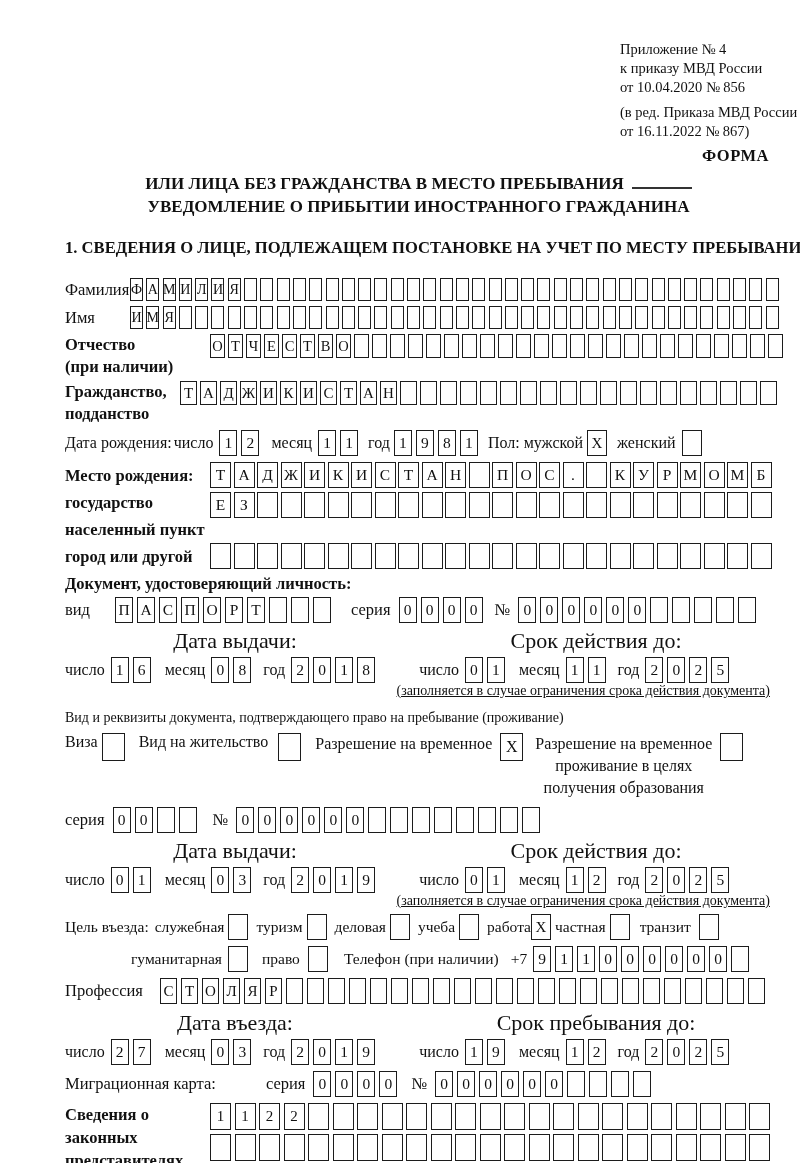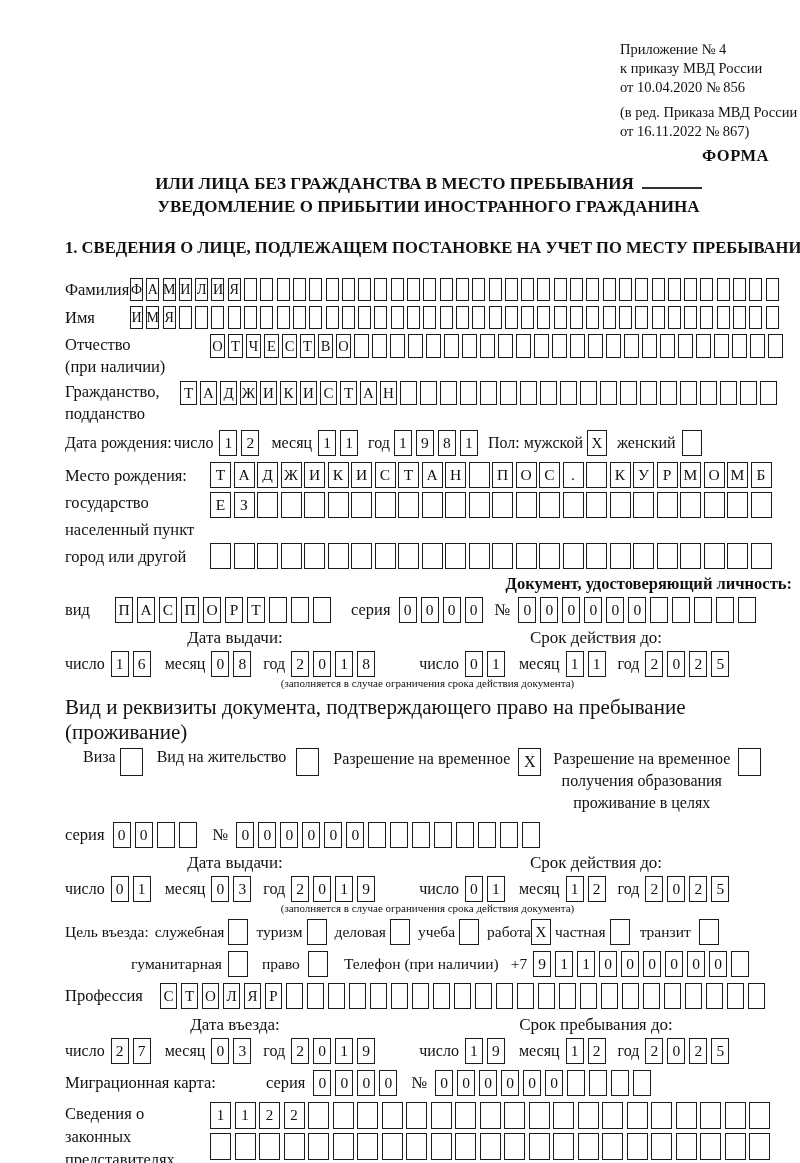--- a/index.html
+++ b/index.html
@@ -1,60 +1,60 @@
 <!DOCTYPE html>
 <html><head>
 <meta charset="utf-8">
 <style>
   html,body{margin:0;padding:0;background:#f0f0f0;}
   .page{
     position:relative;width:800px;height:1163px;margin:0 auto;background:#ffffff;
     font-family:"Liberation Serif","DejaVu Serif",serif;color:#111;
-    box-sizing:border-box;padding:0 8px 0 65px;overflow:hidden;
+    box-sizing:border-box;padding:0 28px 0 65px;overflow:hidden;
   }
   
   .appendix{position:absolute;left:620px;top:40px;font-size:14.5px;line-height:19px;}
   .appendix .amend{margin-top:6px;}
   .forma{position:absolute;left:702px;top:146px;font-weight:bold;font-size:16.5px;letter-spacing:.5px;}
   
   .title{padding-top:172px;text-align:center;font-weight:bold;font-size:17px;line-height:23px;}
   .blank-line{display:inline-block;width:60px;border-bottom:2px solid #333;margin-left:8px;vertical-align:baseline;}
   .section-title{margin-top:20px;font-weight:bold;font-size:16.6px;white-space:nowrap;}
   
   .frow{display:flex;align-items:center;font-size:16.5px;}
   .frow-top{display:flex;align-items:flex-start;font-size:16.5px;}
   .lbl{flex:none;}
   .cells{display:flex;flex:none;align-items:center;}
-  .lblcol{flex:none;line-height:22px;}
+  .lblcol{flex:none;line-height:22px;font-weight:bold;}
   
   .cell{display:inline-flex;align-items:center;justify-content:center;border:1.5px solid #1c1c1c;
         box-sizing:border-box;flex:none;background:#fff;font-family:"Liberation Serif","DejaVu Serif",serif;}
   .sz-s{width:13px;height:23px;margin-right:3.3px;font-size:14px;}
   .sz-m{width:15px;height:24px;margin-right:3px;font-size:14.5px;}
   .sz-g{width:17px;height:24px;margin-right:3px;font-size:15px;}
   .sz-l{width:21px;height:26px;margin-right:2.5px;font-size:15.5px;}
   .sz-d{width:18px;height:26px;margin-right:4px;font-size:15.5px;}
   .sz-p{width:17px;height:26px;margin-right:4px;font-size:15px;}
   .sz-v{width:21px;height:27px;margin-right:3.5px;font-size:15px;}
   
   .checkbox{width:23px;height:28px;border:1.6px solid #1c1c1c;display:inline-flex;align-items:center;
             justify-content:center;font-size:16px;flex:none;box-sizing:border-box;background:#fff;}
   .checkbox.sm{width:20px;height:26px;font-size:15px;}
   
   .mt3{margin-top:3px}.mt4{margin-top:4px}.mt5{margin-top:5px}.mt6{margin-top:6px}.mt8{margin-top:8px}.mt20{margin-top:20px}
   .ml4{margin-left:4px}.ml6{margin-left:6px}.ml8{margin-left:8px}.ml10{margin-left:10px}.ml12{margin-left:12px}
   .ml14{margin-left:14px}.ml16{margin-left:16px}.ml40{margin-left:40px}.ml50{margin-left:50px}
   .mr4{margin-right:4px}.mr6{margin-right:6px}.mr8{margin-right:8px}.mr10{margin-right:2px}
-  .center-bold{text-align:right;font-weight:bold;font-size:16.5px;}
-  .dhead{display:flex;font-size:17px;}
+  .center-bold{text-align:left;font-weight:bold;font-size:16.5px;}
+  .dhead{display:flex;font-size:22px;}
   .dhead .h1{width:340px;text-align:center;flex:none;}
   .dhead .h2{width:330px;text-align:center;flex:none;margin-left:26px;}
   .dpair{display:flex;align-items:center;font-size:16px;}
-  .note-right{text-align:center;font-size:11px;padding-right:2px;}
-  .opts{display:flex;align-items:flex-start;font-size:16px;margin-left:18px;}
+  .note-right{text-align:right;font-size:14px;padding-right:2px;text-decoration:underline;}
+  .opts{display:flex;align-items:flex-start;font-size:16px;}
   .opt-lines{text-align:center;line-height:22px;flex:none;}
   .bp-rows .cells{margin-bottom:0;}
 </style>
 </head>
 <body>
 
 <div class="page">
 
   <div class="appendix">
     <div>Приложение № 4</div>
@@ -433,37 +433,37 @@
     <span class="lbl ml8 mr6">год</span>
     <span class="cells">
         <span class="cell sz-d">2</span>
         <span class="cell sz-d">0</span>
         <span class="cell sz-d">2</span>
         <span class="cell sz-d">5</span>
       </span>
   </div>
   <div class="note-right">(заполняется в случае ограничения срока действия документа)</div>
 
-  <div class="mt6" style="font-size:21px;line-height:25px">
+  <div class="mt6" style="font-size:14px;line-height:25px">
     <div>Вид и реквизиты документа, подтверждающего право на пребывание (проживание)</div>
   </div>
 
   <div class="opts mt3">
     <span class="lbl">Виза</span>
     <span class="checkbox ml4"></span>
     <span class="lbl ml14">Вид на жительство</span>
     <span class="checkbox ml10"></span>
     <span class="opt-lines ml14">
       <div>Разрешение на временное</div>
     </span>
     <span class="checkbox ml8">X</span>
     <span class="opt-lines ml12">
       <div>Разрешение на временное</div>
+      <div>проживание в целях</div>
       <div>получения образования</div>
-      <div>проживание в целях</div>
     </span>
     <span class="checkbox ml8"></span>
   </div>
 
   <div class="frow mt8">
     <span class="lbl mr8">серия</span>
     <span class="cells">
         <span class="cell sz-d">0</span>
         <span class="cell sz-d">0</span>
         <span class="cell sz-d"></span>

